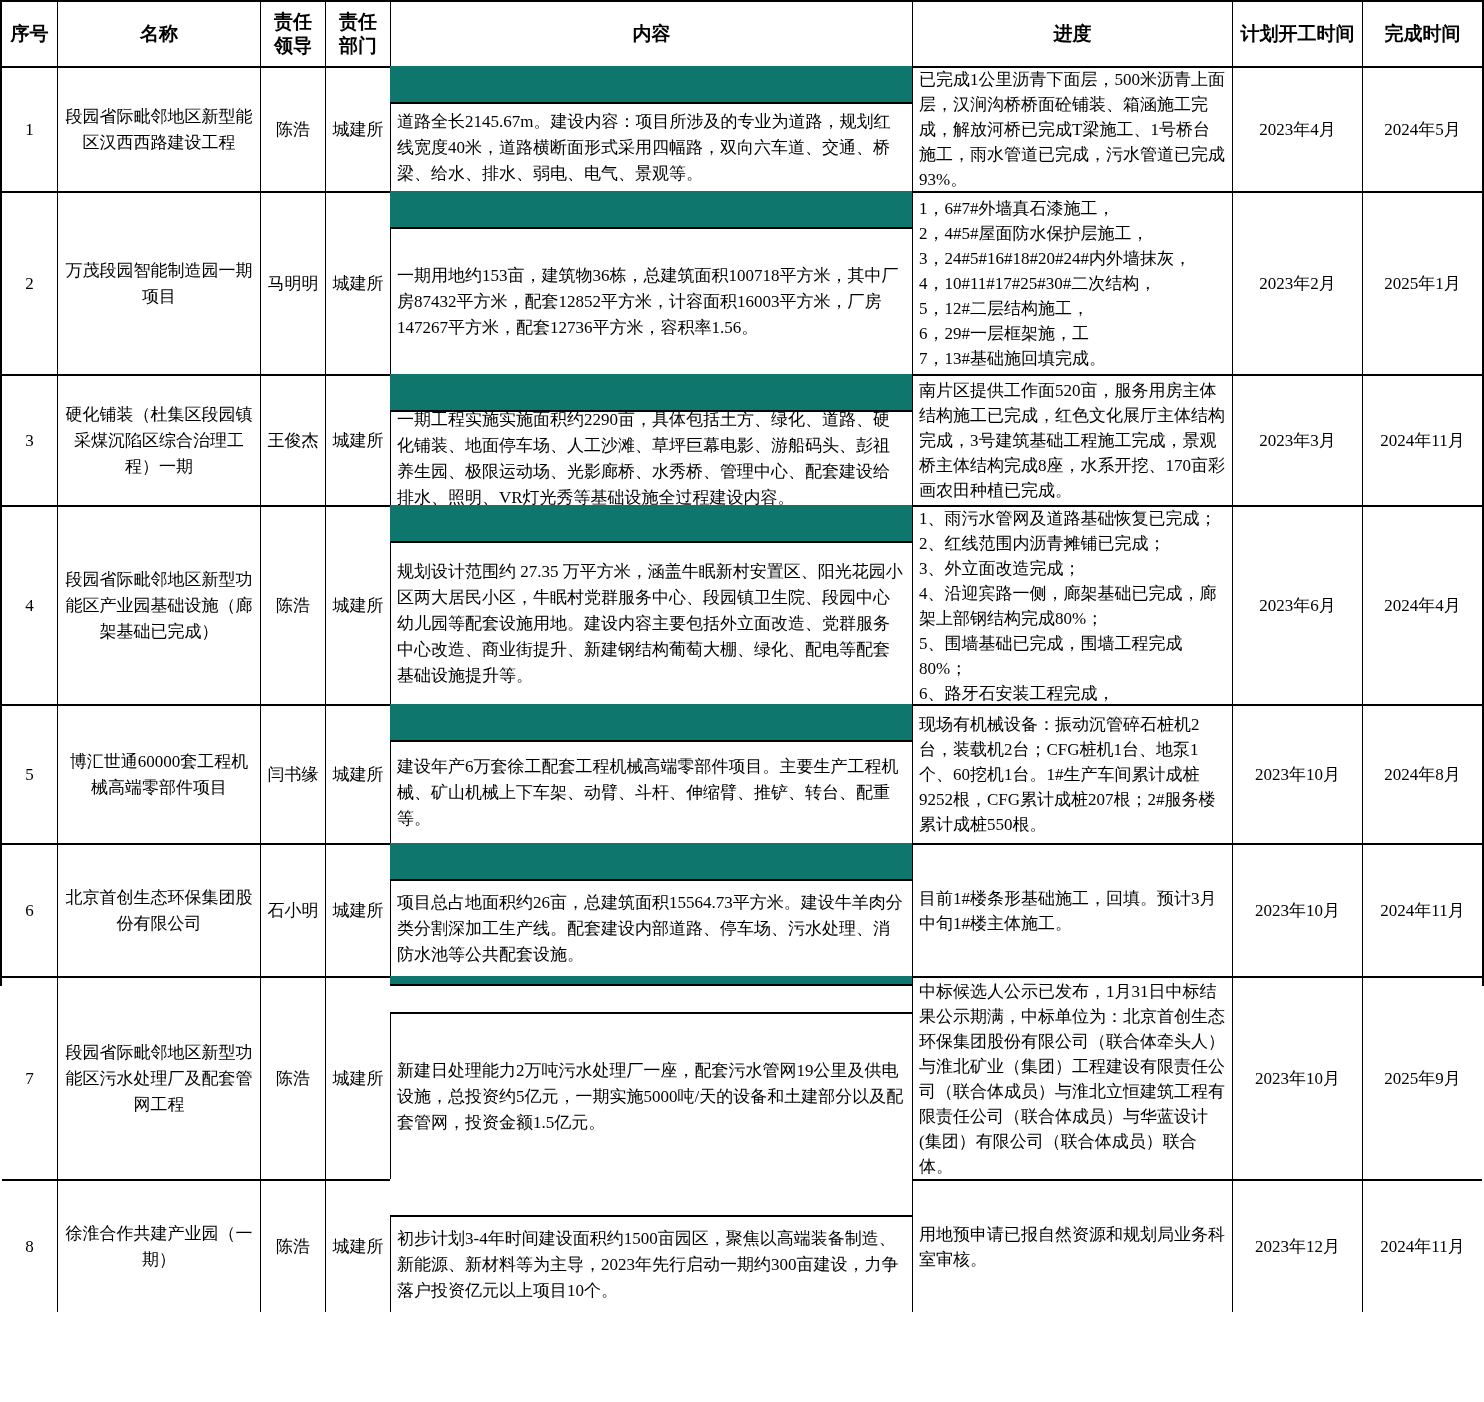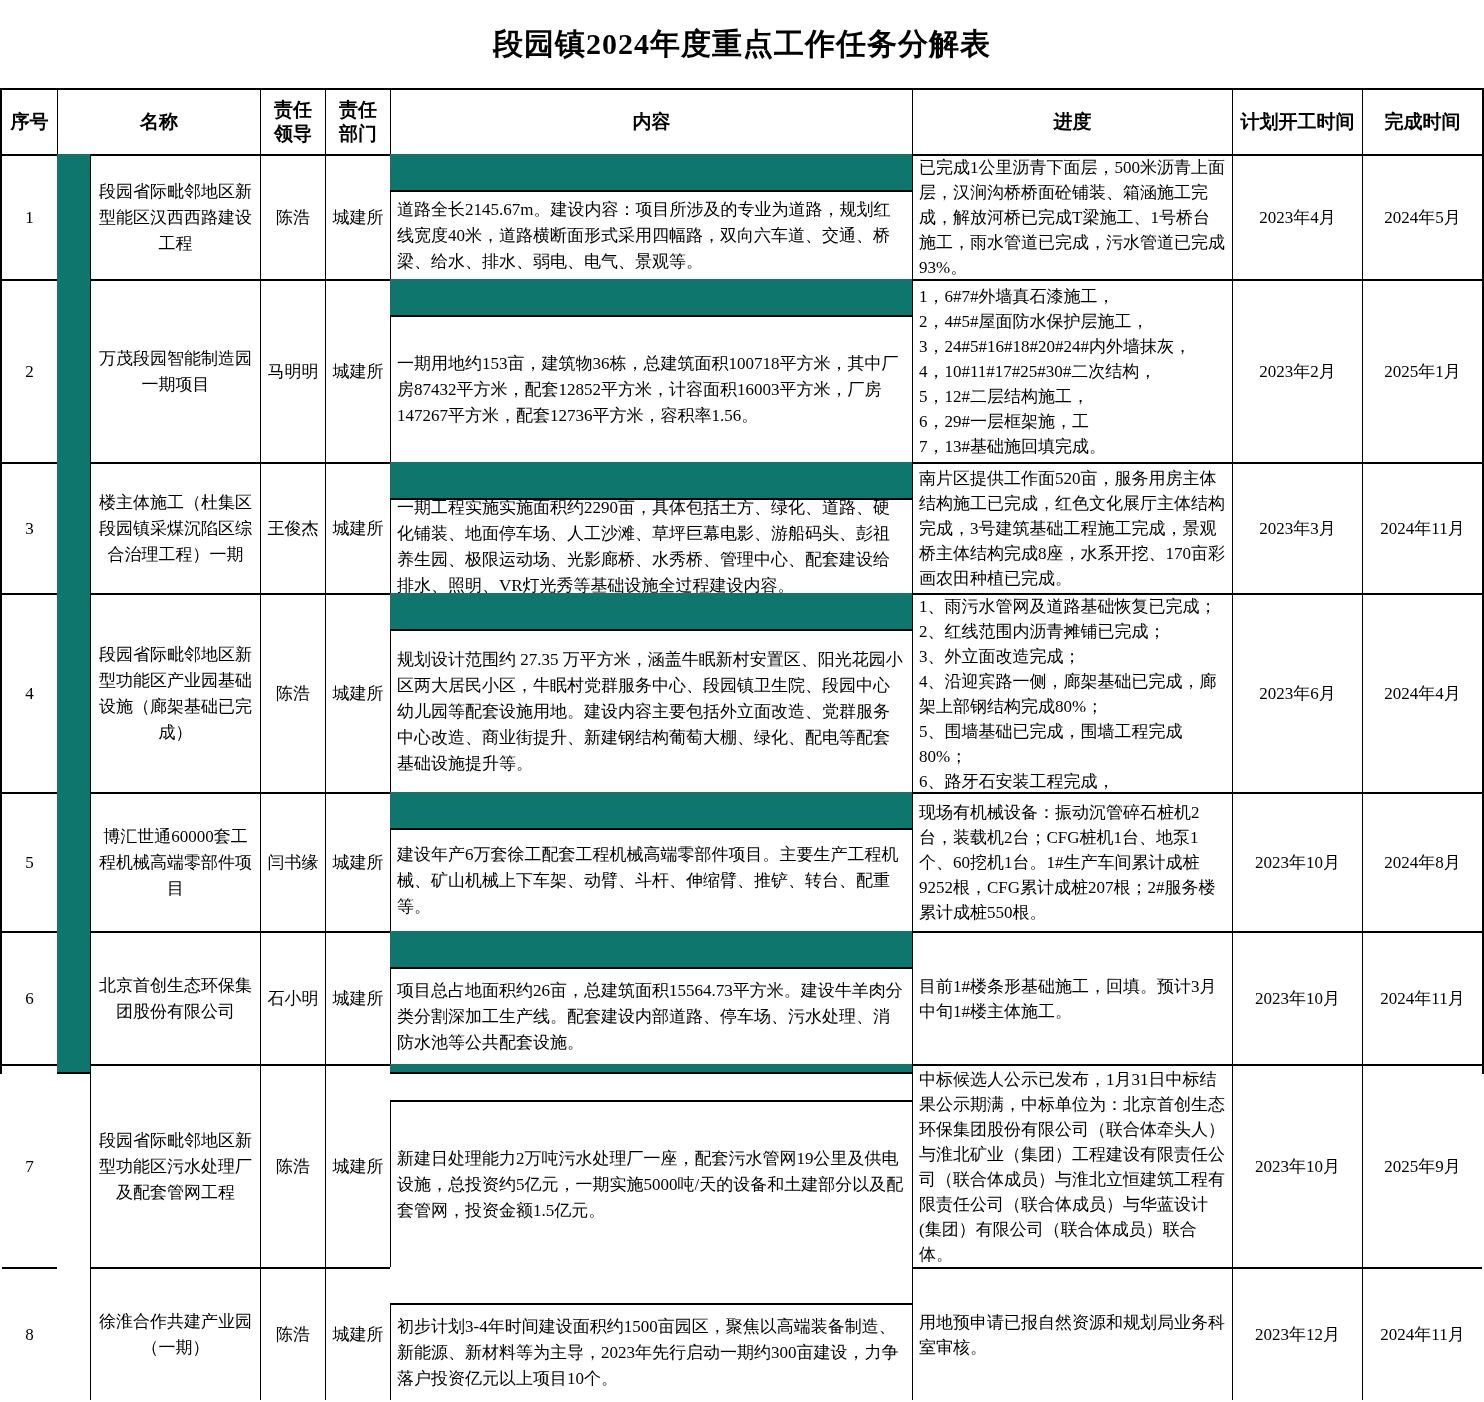--- a/index.html
+++ b/index.html
@@ -20,29 +20,28 @@
   .row { display:contents; }
   .cell {
     box-sizing:border-box; display:flex; align-items:center; overflow:hidden;
     padding:0 6px; font-size:17px; line-height:25px; white-space:pre-line;
     border-left:1px solid #000; border-top:2px solid #000; background:#fff;
   }
   .row > .cell:first-child { border-left:none; }
   .row.hdr > .cell { border-top:none; font-weight:bold; font-size:19px; line-height:24px;
     justify-content:center; text-align:center; }
   .cell.center { justify-content:center; text-align:center; }
-  .cell.name { line-height:26px;margin-left:33px; }
+  .cell.name { line-height:26px; }
   .cell.content { line-height:26px;margin-top:36px; }
   .cell.progress { line-height:25px; }
 </style>
 </head>
 <body>
 
 <div class="doc">
-  <div class="title-bar">段园镇2024年度重点工作任务分解表</div>
 
   <div class="grid">
 
     <div class="row hdr">
       <div class="cell">序号</div>
       <div class="cell">名称</div>
       <div class="cell">责任
 领导</div>
       <div class="cell">责任
 部门</div>
@@ -75,21 +74,21 @@
 4，10#11#17#25#30#二次结构，
 5，12#二层结构施工，
 6，29#一层框架施，工
 7，13#基础施回填完成。</div>
       <div class="cell center start">2023年2月</div>
       <div class="cell center finish">2025年1月</div>
     </div>
 
     <div class="row">
       <div class="cell center no">3</div>
-      <div class="cell center name">楼主体施工（杜集区段园镇采煤沉陷区综合治理工程）一期</div>
+      <div class="cell center name">硬化铺装（杜集区段园镇采煤沉陷区综合治理工程）一期</div>
       <div class="cell center leader">王俊杰</div>
       <div class="cell center dept">城建所</div>
       <div class="cell content">一期工程实施实施面积约2290亩，具体包括土方、绿化、道路、硬化铺装、地面停车场、人工沙滩、草坪巨幕电影、游船码头、彭祖养生园、极限运动场、光影廊桥、水秀桥、管理中心、配套建设给排水、照明、VR灯光秀等基础设施全过程建设内容。</div>
       <div class="cell progress">南片区提供工作面520亩，服务用房主体结构施工已完成，红色文化展厅主体结构完成，3号建筑基础工程施工完成，景观桥主体结构完成8座，水系开挖、170亩彩画农田种植已完成。</div>
       <div class="cell center start">2023年3月</div>
       <div class="cell center finish">2024年11月</div>
     </div>
 
     <div class="row">
       <div class="cell center no">4</div>

